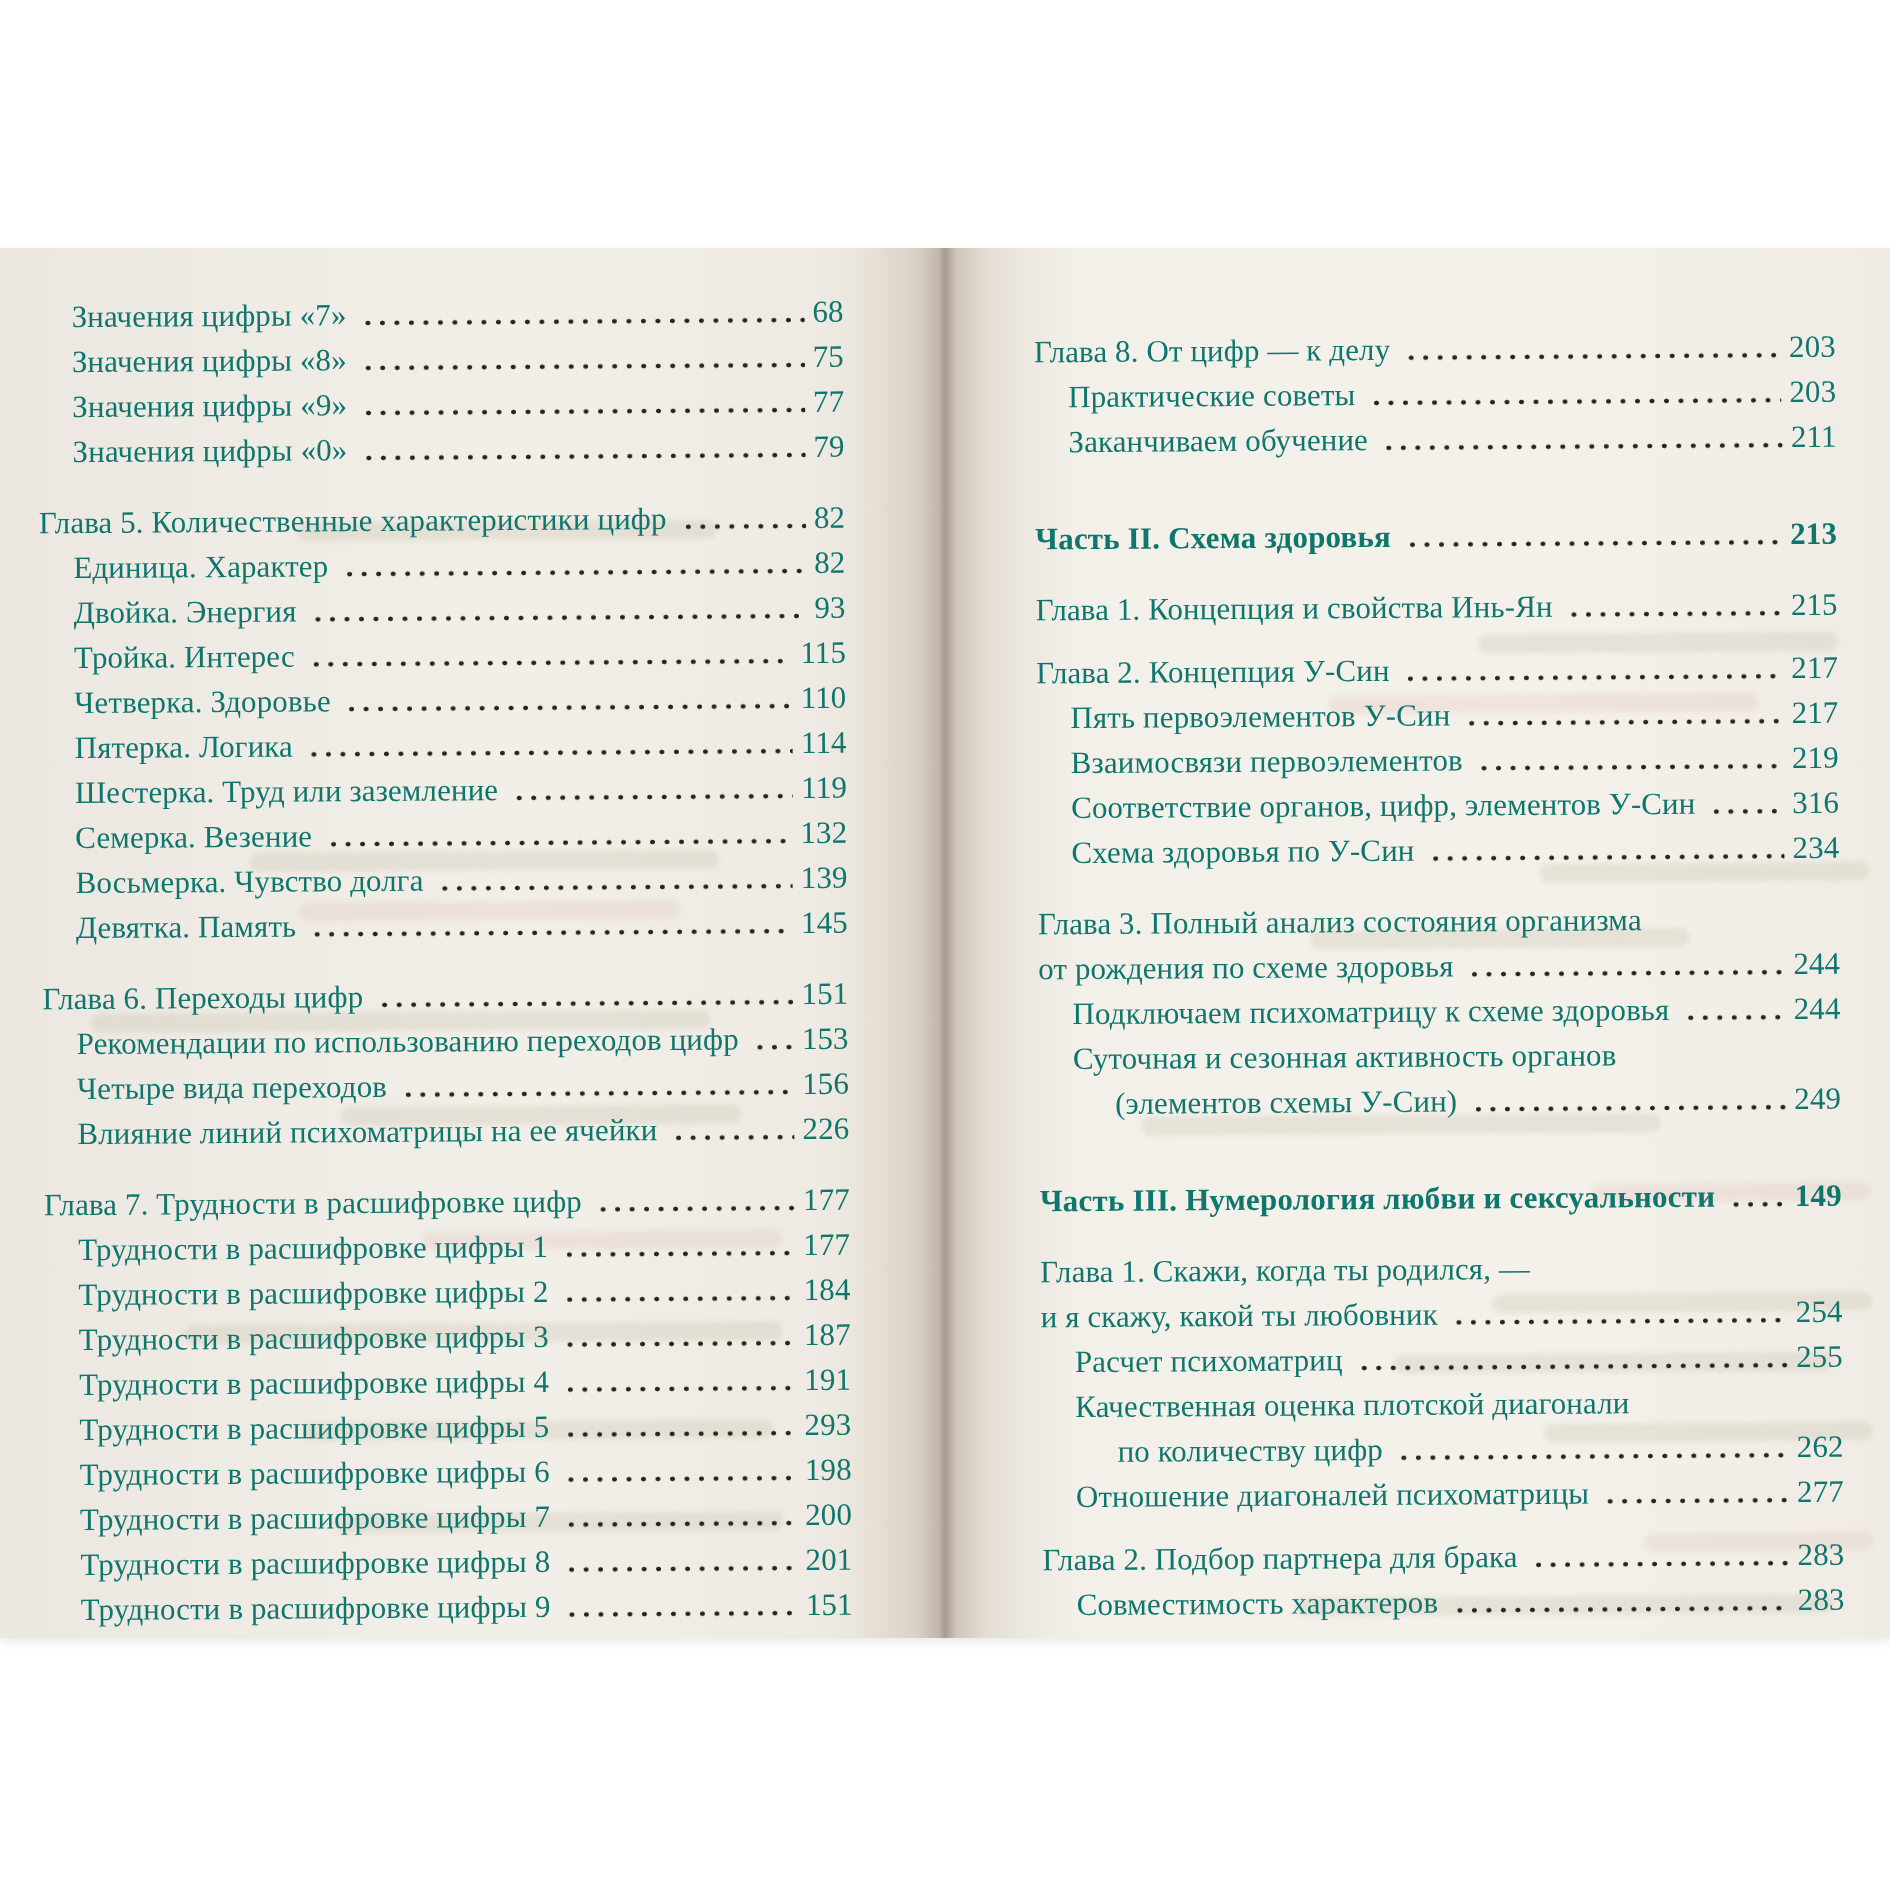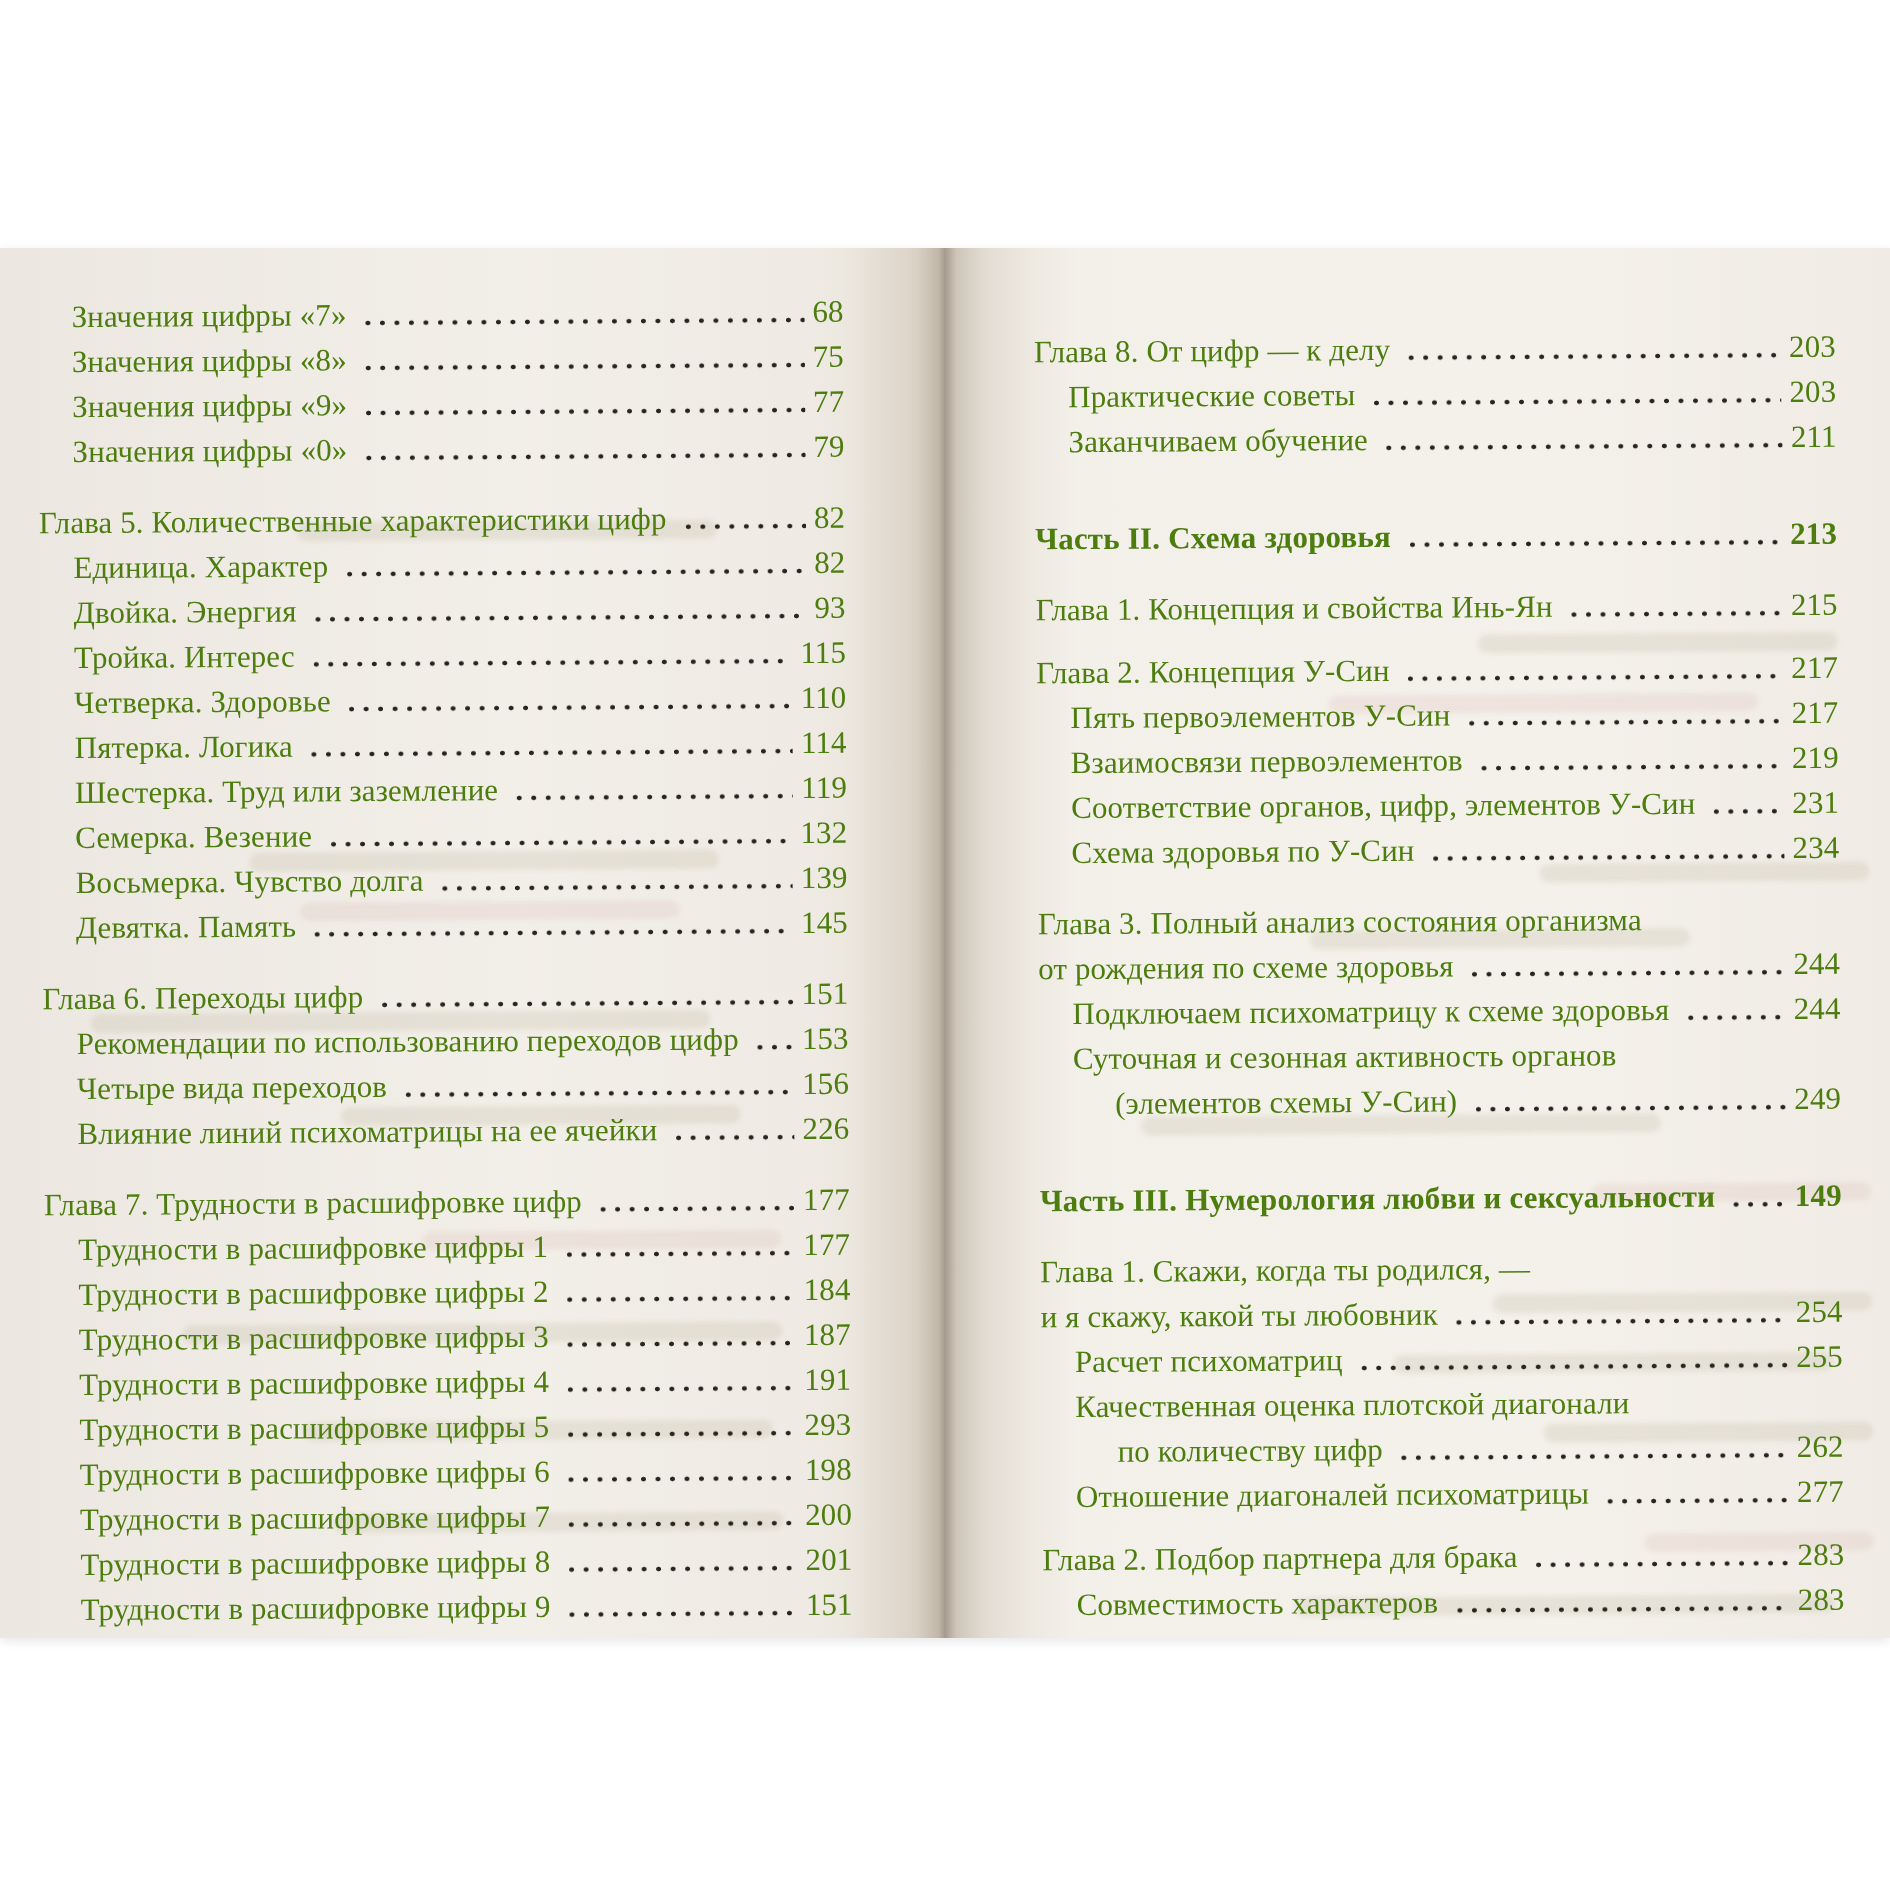--- a/index.html
+++ b/index.html
@@ -1,18 +1,18 @@
 <!DOCTYPE html>
 <html><head>
 <meta charset="utf-8">
 <style>
   html,body{margin:0;padding:0;background:#ffffff;}
   .canvas{
     position:relative;width:1890px;height:1890px;overflow:hidden;background:#ffffff;
-    font-family:"Liberation Serif","DejaVu Serif",serif;color:#4d7c0f;
+    font-family:"Liberation Serif","DejaVu Serif",serif;color:#0f766e;
   }
   
   .photo{
     position:absolute;left:0;top:248px;width:1890px;height:1390px;
     background:#f1ede6;
     box-shadow: inset 0 7px 9px -7px rgba(0,0,0,.22),
                 inset 0 -9px 11px -8px rgba(0,0,0,.28),
                 0 3px 10px rgba(0,0,0,.10);
     overflow:hidden;
   }
@@ -312,21 +312,21 @@
 
           <div class="line sub">
             <span class="label">Взаимосвязи первоэлементов</span>
             <span class="leader"></span>
             <span class="num">219</span>
           </div>
 
           <div class="line sub">
             <span class="label">Соответствие органов, цифр, элементов У-Син</span>
             <span class="leader"></span>
-            <span class="num">231</span>
+            <span class="num">316</span>
           </div>
 
           <div class="line sub">
             <span class="label">Схема здоровья по У-Син</span>
             <span class="leader"></span>
             <span class="num">234</span>
           </div>
 
           <div class="line chapter gap-md nonum">
             <span class="label">Глава 3. Полный анализ состояния организма</span>

